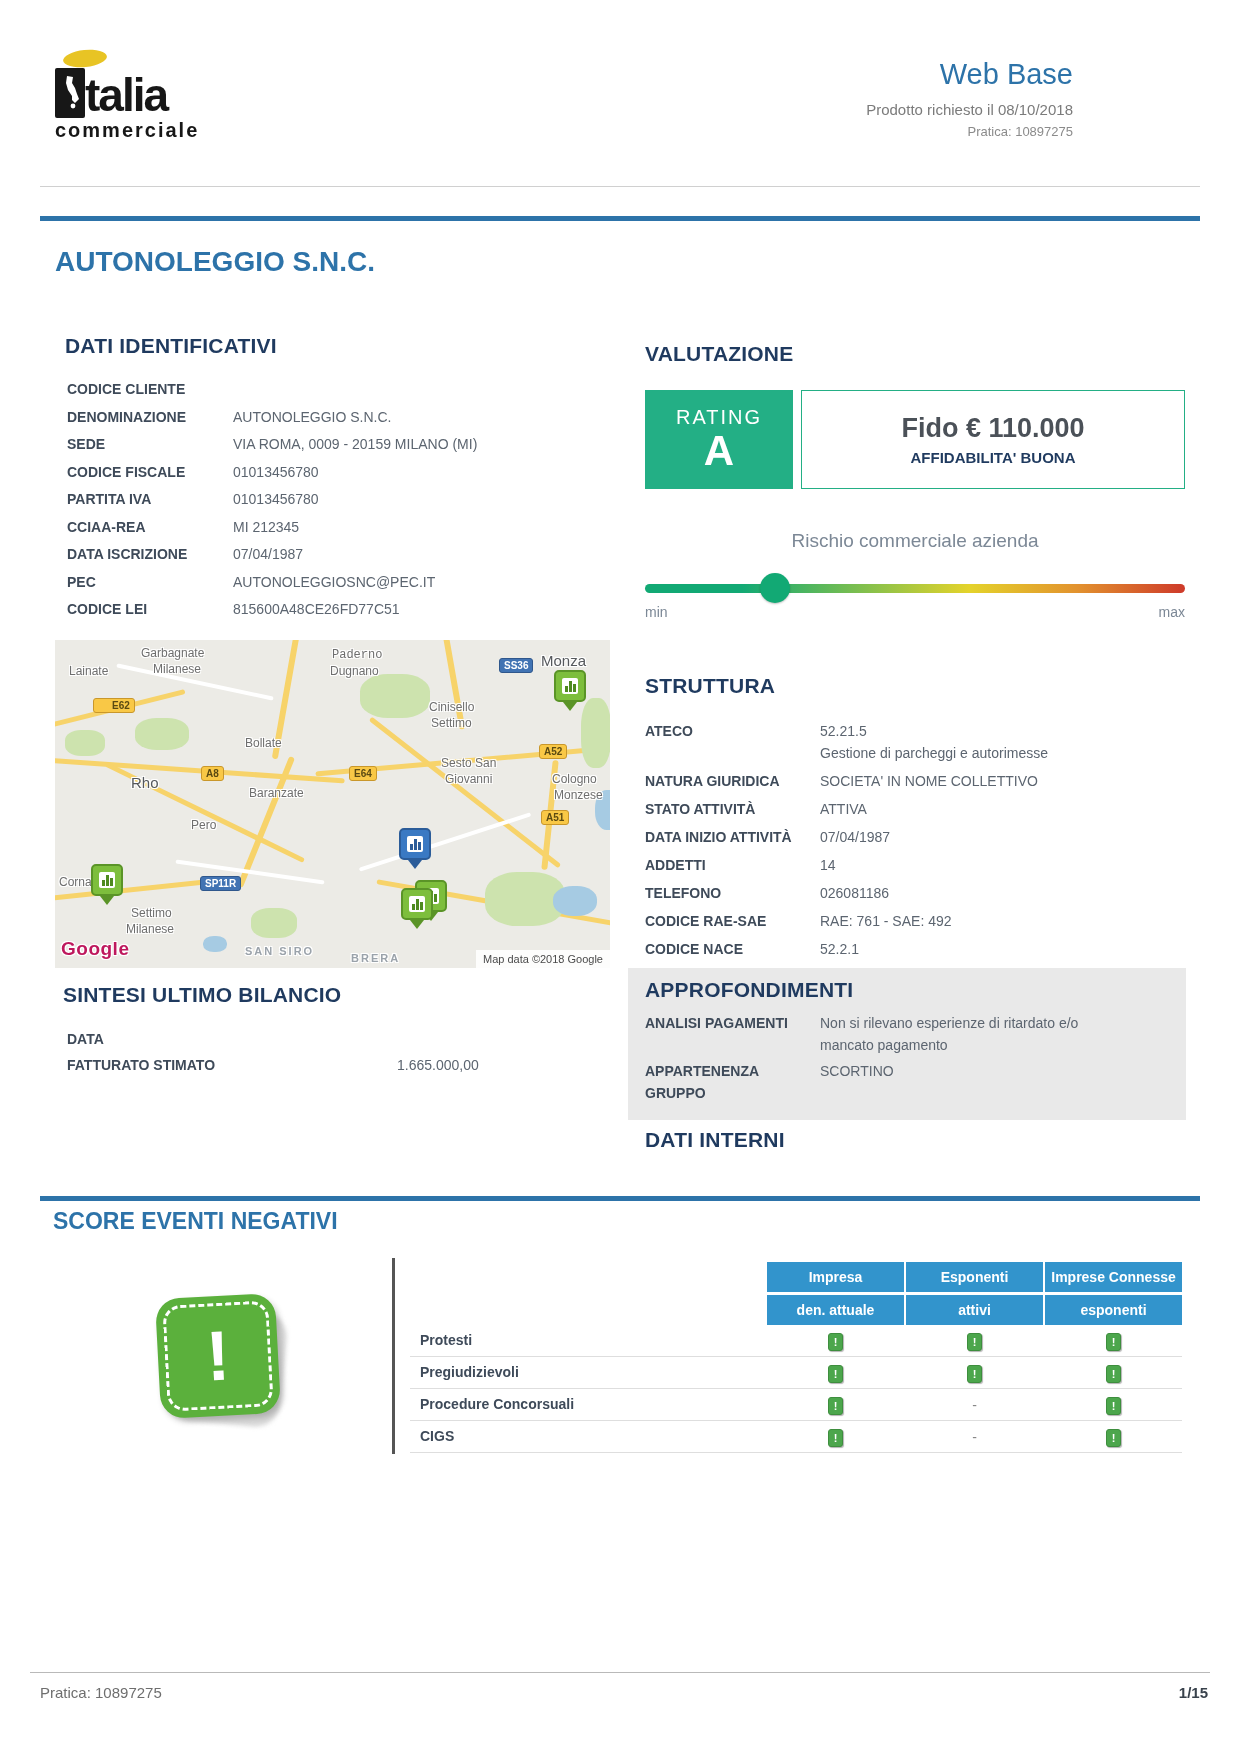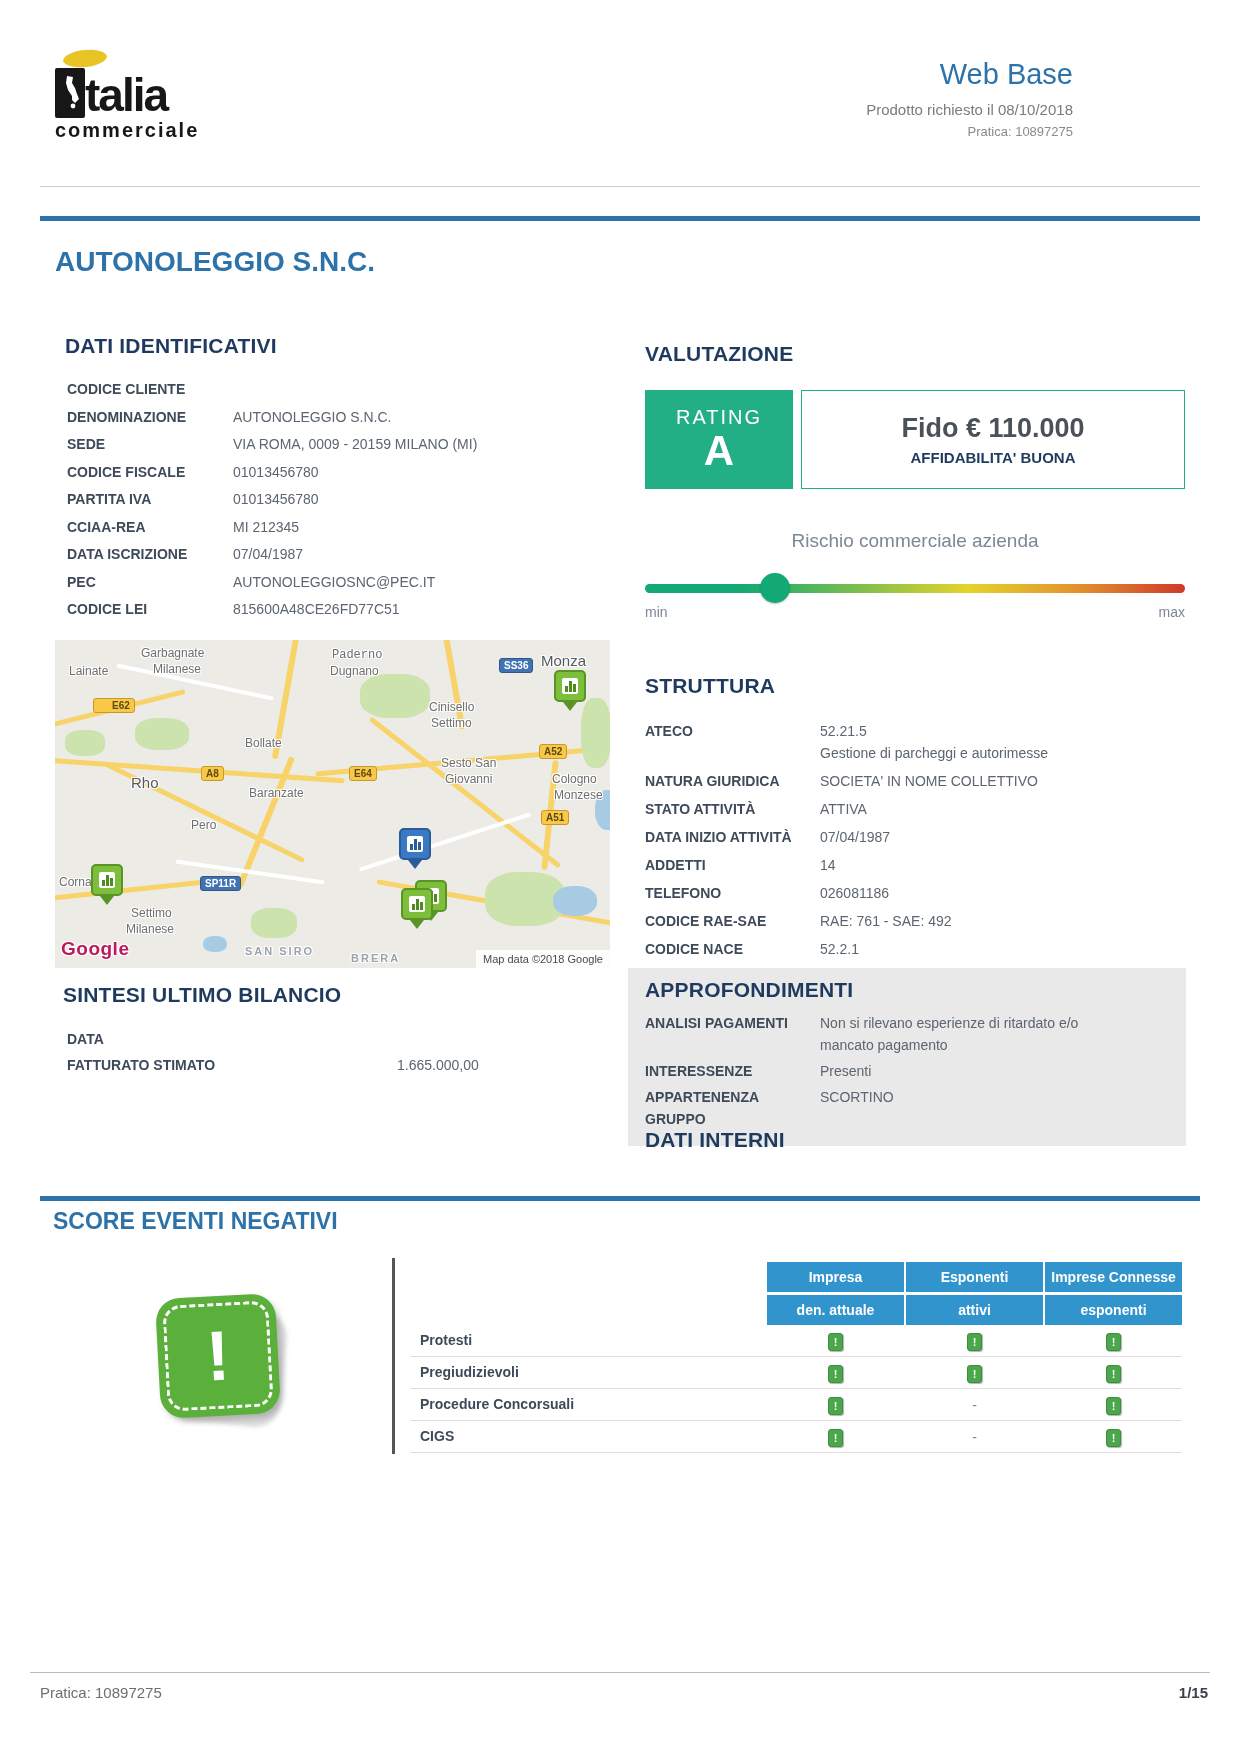--- a/index.html
+++ b/index.html
@@ -444,28 +444,20 @@
           <div class="kv-label">
             <div>ANALISI PAGAMENTI</div>
           </div>
           <div class="kv-value">
             <div>Non si rilevano esperienze di ritardato e/o</div>
             <div>mancato pagamento</div>
           </div>
         </div>
         <div class="kv-row">
           <div class="kv-label">
-            <div>INTERESSENZE</div>
-          </div>
-          <div class="kv-value">
-            <div>Presenti</div>
-          </div>
-        </div>
-        <div class="kv-row">
-          <div class="kv-label">
             <div>APPARTENENZA</div>
             <div>GRUPPO</div>
           </div>
           <div class="kv-value">
             <div>SCORTINO</div>
           </div>
         </div>
       </div>
   </div>
 

